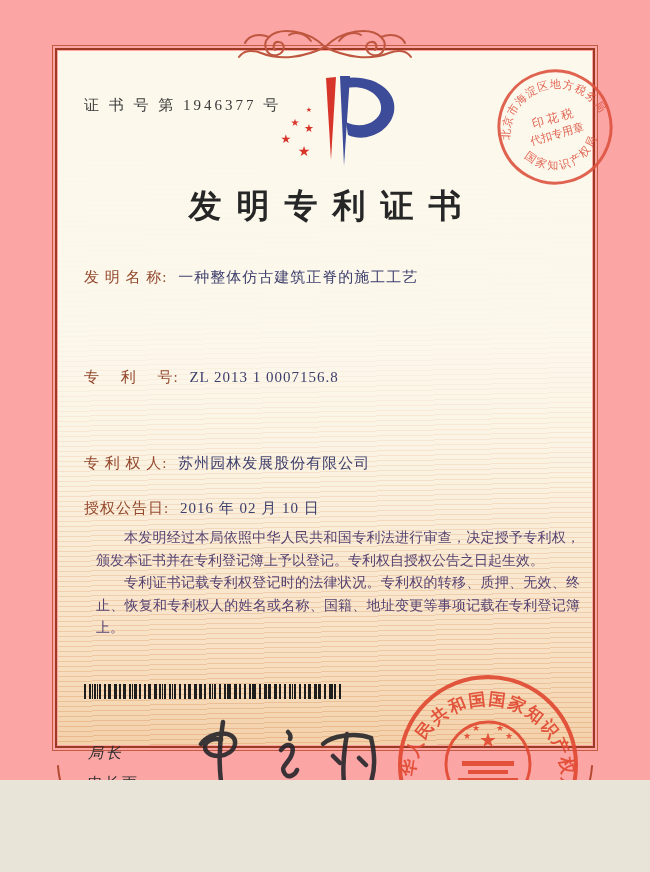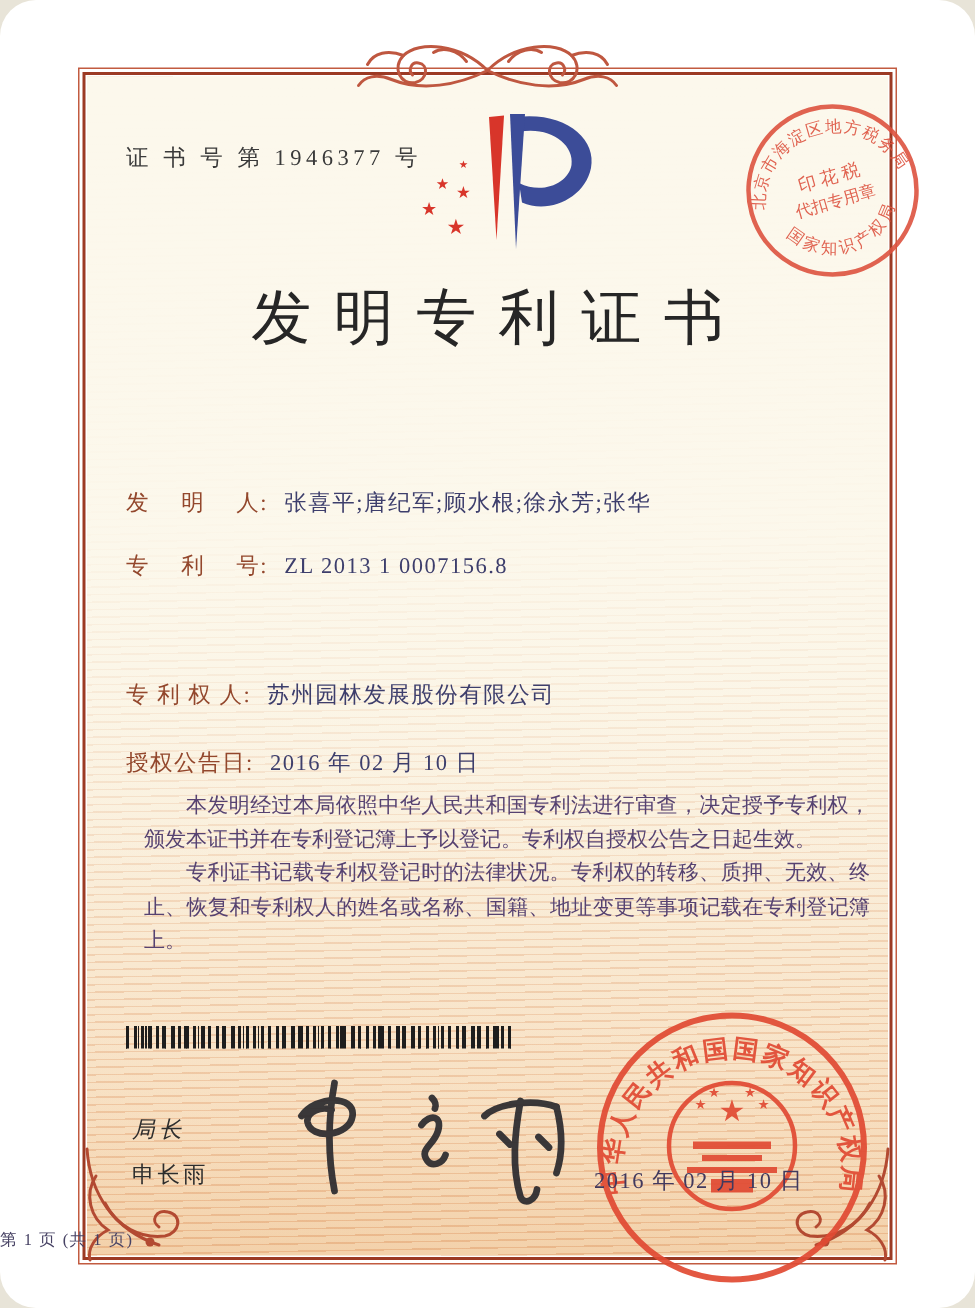--- a/index.html
+++ b/index.html
@@ -1,20 +1,19 @@
 <!DOCTYPE html>
 <html><head>
 <meta charset="utf-8">
 <style>
   html,body{margin:0;padding:0;background:#e8e4d8;}
   .page{
-    position:relative;width:650px;height:872px;margin:0 auto;
-    background:#ffffff;overflow:hidden;
+    position:relative;width:650px;height:780px;margin:0 auto;
+    background:#fca5a5;overflow:hidden;
     font-family:"Liberation Serif","DejaVu Serif",serif;
-    border-radius:24px;
   }
   
   .frame{
     position:absolute;left:52px;top:45px;right:52px;bottom:29px;
     border:1px solid #c25b40;
   }
   .frame::before{
     content:"";position:absolute;inset:2px;border:2px solid #9c3a24;
   }
   
@@ -24,21 +23,21 @@
       linear-gradient(180deg, rgba(252,248,236,1) 0%, rgba(252,248,236,.95) 38%, rgba(252,248,236,.25) 74%, rgba(252,248,236,0) 100%),
       repeating-linear-gradient(179deg, rgba(213,122,62,.30) 0 1px, rgba(248,232,210,0) 1px 5px),
       linear-gradient(180deg, #fcf8ec 0%, #faf1de 50%, #f7ddbd 86%, #f3d1aa 100%);
   }
   .abs{position:absolute;}
   .cert-no{
     left:84px;top:96px;font-size:15px;letter-spacing:3px;color:#3a3a3a;
   }
   .title{
     left:0;right:0;top:184px;text-align:center;
-    font-size:40px;font-weight:normal;letter-spacing:15px;color:#262626;text-indent:15px;
+    font-size:33px;font-weight:bold;letter-spacing:15px;color:#262626;text-indent:15px;
   }
   .field{left:84px;font-size:15px;letter-spacing:1px;white-space:nowrap;}
   .field .lbl{color:#93472c;}
   .field .val{color:#3d3e6c;margin-left:6px;}
   .f1{top:268px}.f2{top:326px}.f3{top:368px}.f4{top:409px}.f5{top:454px}.f6{top:499px}
   .body-text{
     left:96px;width:484px;top:527px;
     font-size:14px;line-height:22.5px;color:#564271;text-align:justify;
   }
   .body-text p{margin:0;text-indent:2em;}
@@ -126,23 +125,23 @@
     </text>
     <text x="61" y="56" font-size="12" fill="#dd5340" text-anchor="middle">印 花 税</text>
     <text x="61" y="72" font-size="11" fill="#dd5340" text-anchor="middle">代扣专用章</text>
     <text font-size="11" fill="#dd5340" letter-spacing="2">
       <textPath href="#taxBot" startOffset="50%" text-anchor="middle">国家知识产权局</textPath>
     </text>
   </svg>
 
   <div class="abs title">发明专利证书</div>
 
-  <div class="abs field f2">
-    <span class="lbl">发　 明　 人:</span>
-    <span class="val">张喜平;唐纪军;顾水根;徐永芳;张华</span>
+  <div class="abs field f1">
+    <span class="lbl">发 明 名 称:</span>
+    <span class="val">一种整体仿古建筑正脊的施工工艺</span>
   </div>
   <div class="abs field f3">
     <span class="lbl">专　 利　 号:</span>
     <span class="val">ZL 2013 1 0007156.8</span>
   </div>
   <div class="abs field f5">
     <span class="lbl">专 利 权 人:</span>
     <span class="val">苏州园林发展股份有限公司</span>
   </div>
   <div class="abs field f6">

